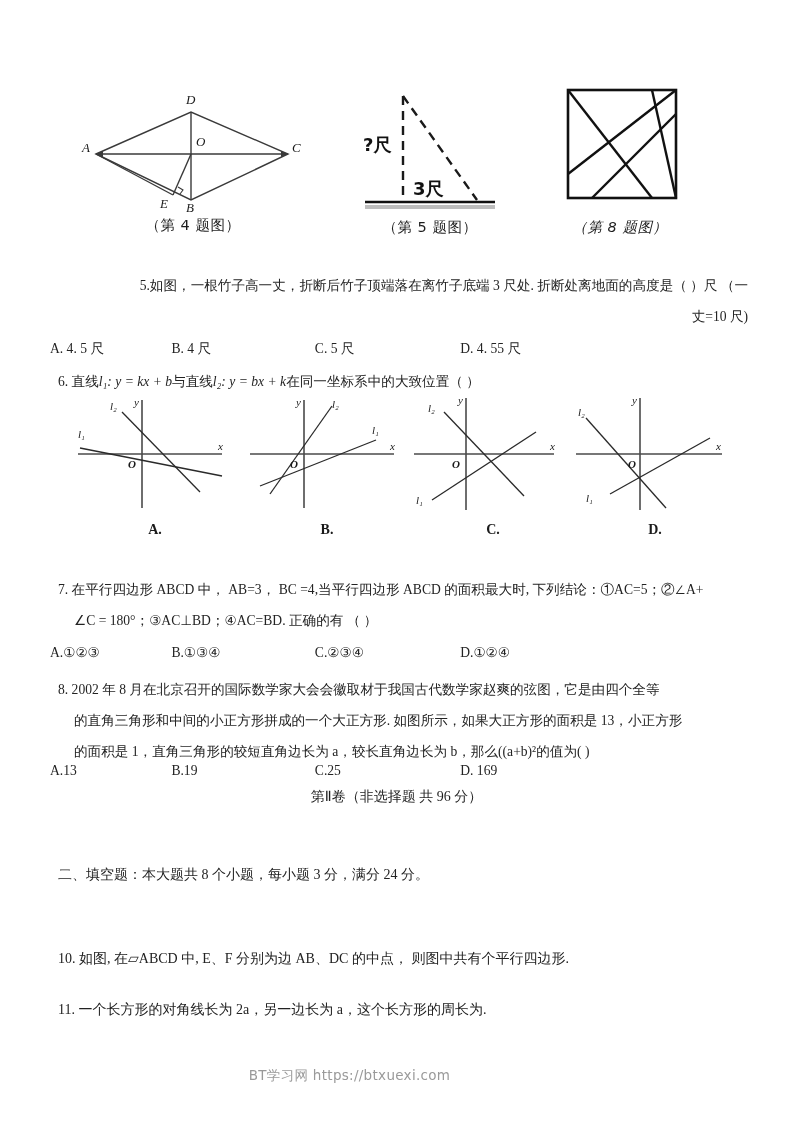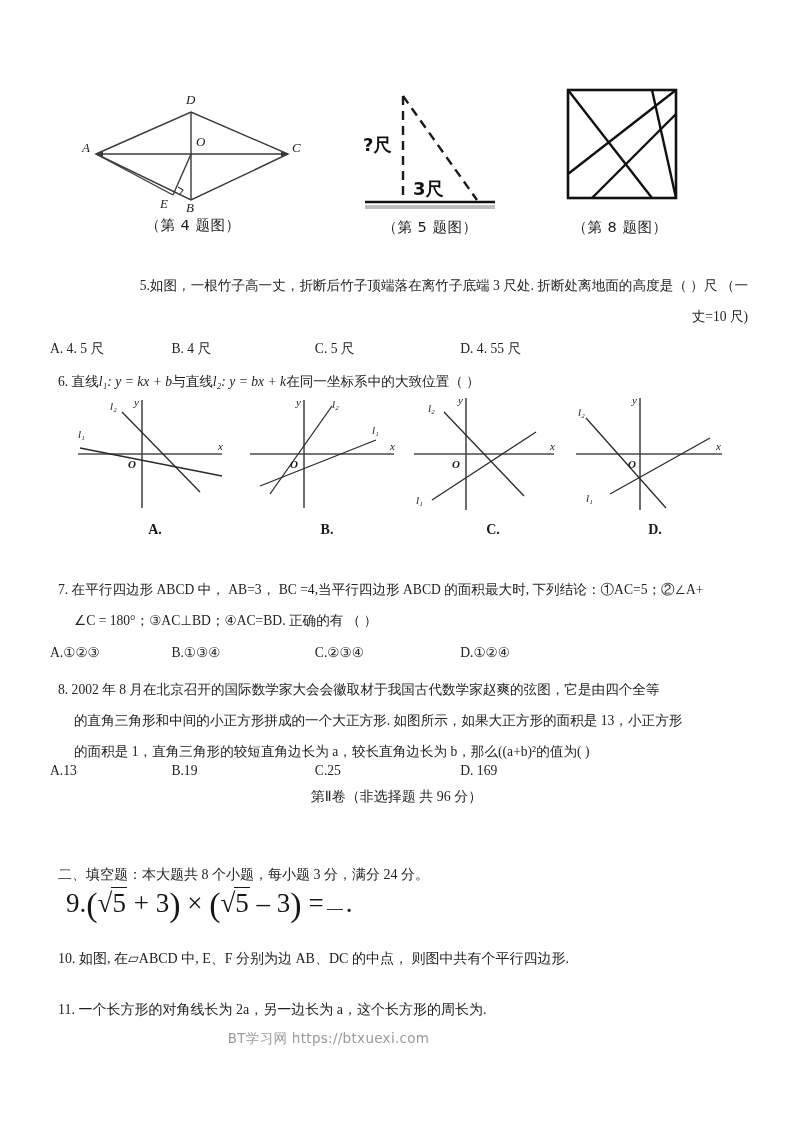--- a/index.html
+++ b/index.html
@@ -21,21 +21,21 @@
     text-align:center;
     font-size:14.5px;
     font-family:"DejaVu Sans", sans-serif;
     color:#1d1d1d;
     margin-top:4px;
     letter-spacing:0.5px;
     white-space:nowrap;
   }
   #fig4{left:78px;top:4px;}
   #fig5{left:355px;top:0px;}
-  #fig8{left:556px;top:0px;}
+  #fig8{left:556px;top:0px;font-style:italic;}
 
   
   .q{
     position:absolute;
     font-size:14px;
     line-height:30px;
     font-family:"Liberation Serif", serif;
     color:#222;
     white-space:nowrap;
   }
@@ -110,27 +110,28 @@
     display:inline-block;
     width:16px;
     border-bottom:1.4px solid #333;
     vertical-align:2px;
     margin:0 3px;
   }
 
   
   .footer{
     position:absolute;
-    top:1030px;
+    top:1067px;
     width:657px;
     text-align:center;
     font-size:13.5px;
     color:#9a9a9a;
     font-family:"DejaVu Sans", sans-serif;
     letter-spacing:0.3px;
+    margin-left:21px;
   }
   .math-i{font-style:italic;font-family:"Liberation Serif",serif;}
 </style>
 </head>
 <body>
 
 <div class="page">
 
   <div class="fig-row">
 
@@ -301,23 +302,20 @@
   <div class="choices" style="top:763px;">
     <span class="c1">A.13</span>
     <span class="c2">B.19</span>
     <span class="c3">C.25</span>
     <span class="c4">D.  169</span>
   </div>
 
   <div class="center-head" style="top:788px;">第Ⅱ卷（非选择题 共 96 分）</div>
   <div class="q" style="left:58px;top:860px;">二、填空题：本大题共 8 个小题，每小题 3 分，满分 24 分。</div>
 
-  <div class="formula" style="top:886px;">
-    <span>9.</span><span class="paren">(</span><span class="radsym">√</span><span class="radbar">5</span>&nbsp;<span>+ 3</span><span class="paren">)</span>&nbsp;<span>×</span>&nbsp;<span class="paren">(</span><span class="radsym">√</span><span class="radbar">5</span>&nbsp;<span>– 3</span><span class="paren">)</span>&nbsp;<span>=</span><span class="blankline"></span><span>.</span>
-  </div>
 
   <div class="q" style="left:58px;top:944px;">10.  如图, 在▱ABCD 中, E、F 分别为边 AB、DC 的中点， 则图中共有个平行四边形.</div>
 
   <div class="q" style="left:58px;top:995px;">11.  一个长方形的对角线长为 2a，另一边长为 a，这个长方形的周长为.</div>
 
   <div class="footer">BT学习网 https://btxuexi.com</div>
 
 </div>
 
 </body></html>

